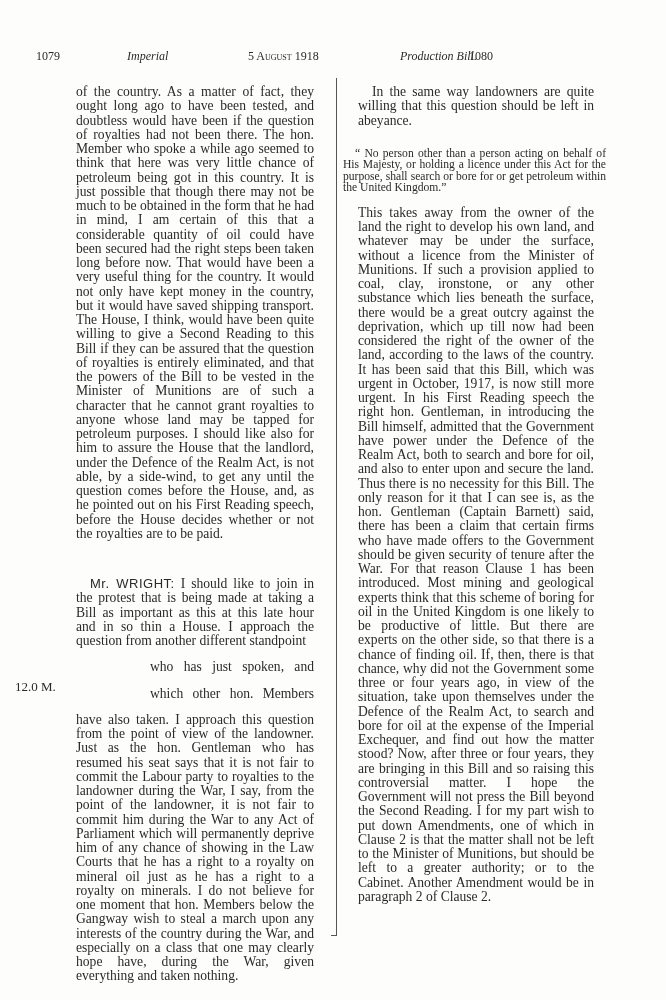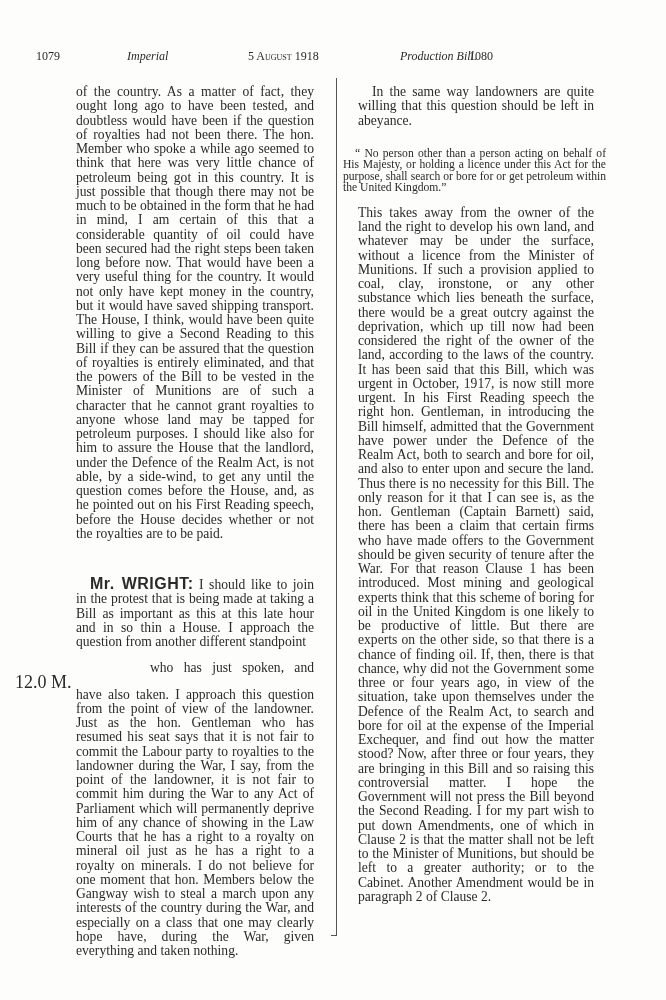--- a/index.html
+++ b/index.html
@@ -24,26 +24,26 @@
   .col-left { left: 64px; width: 262px; }
   .col-right { left: 346px; width: 260px; }
   .divider {
     position: absolute; left: 336px; top: 78px; width: 1px; height: 858px; background: #555;
   }
   .divider-foot {
     position: absolute; left: 331px; top: 935px; width: 6px; height: 1px; background: #555;
   }
   p { margin: 12px; }
   .indent { text-indent: 14px; }
-  .speaker { font-family: "Liberation Sans", "DejaVu Sans", sans-serif; font-weight: bold; font-size: 16px; letter-spacing: 0.5px; }
+  .speaker { font-family: "Liberation Sans", "DejaVu Sans", sans-serif; font-weight: normal; font-size: 13px; letter-spacing: 0.5px; }
   .gap { height: 12px; }
   .quote { font-size: 11.6px; line-height: 11.5px; text-indent: 12px; margin: 20px 0 6px -3px; }
   .clause-head { text-indent: 14px; margin: 4px 0 3px 0; }
   .time-block { position: relative; }
-  .time-label { position: absolute; left: -49px; top: 14px; font-size: 18px; white-space: nowrap; }
+  .time-label { position: absolute; left: -49px; top: 20px; font-size: 13px; white-space: nowrap; }
   .time-lines { padding-left: 74px; }
   .nowrap-last { text-align-last: left; }
 </style>
 </head>
 <body>
 
 <div class="header">
   <span class="h-left">1079</span>
   <span class="h-ital1">Imperial</span>
   <span class="h-date">5 August 1918</span>
@@ -52,20 +52,21 @@
 </div>
 
 <div class="col col-left">
   <p class="nowrap-last">of the country. As a matter of fact, they ought long ago to have been tested, and doubtless would have been if the question of royalties had not been there. The hon. Member who spoke a while ago seemed to think that here was very little chance of petroleum being got in this country. It is just possible that though there may not be much to be obtained in the form that he had in mind, I am certain of this that a considerable quantity of oil could have been secured had the right steps been taken long before now. That would have been a very useful thing for the country. It would not only have kept money in the country, but it would have saved shipping transport. The House, I think, would have been quite willing to give a Second Reading to this Bill if they can be assured that the question of royalties is entirely eliminated, and that the powers of the Bill to be vested in the Minister of Munitions are of such a character that he cannot grant royalties to anyone whose land may be tapped for petroleum purposes. I should like also for him to assure the House that the landlord, under the Defence of the Realm Act, is not able, by a side-wind, to get any until the question comes before the House, and, as he pointed out on his First Reading speech, before the House decides whether or not the royalties are to be paid.</p>
   <div class="gap"></div>
   <p class="indent"><span class="speaker">Mr. WRIGHT:</span> <span>I should like to join in the protest that is being made at taking a Bill as important as this at this late hour and in so thin a House. I approach the question from another different standpoint</span></p>
   <div class="time-block">
     <span class="time-label">12.0 M.</span>
     <div class="time-lines">
       <p style="text-align-last: justify;">who has just spoken, and</p>
+      <p style="text-align-last: justify;">which other hon. Members</p>
     </div>
   </div>
   <p class="nowrap-last">have also taken. I approach this question from the point of view of the landowner. Just as the hon. Gentleman who has resumed his seat says that it is not fair to commit the Labour party to royalties to the landowner during the War, I say, from the point of the landowner, it is not fair to commit him during the War to any Act of Parliament which will permanently deprive him of any chance of showing in the Law Courts that he has a right to a royalty on mineral oil just as he has a right to a royalty on minerals. I do not believe for one moment that hon. Members below the Gangway wish to steal a march upon any interests of the country during the War, and especially on a class that one may clearly hope have, during the War, given everything and taken nothing.</p>
 </div>
 
 <div class="divider"></div>
 <div class="divider-foot"></div>
 
 <div class="col col-right">
   <p class="indent">In the same way landowners are quite willing that this question should be left in abeyance.</p>

